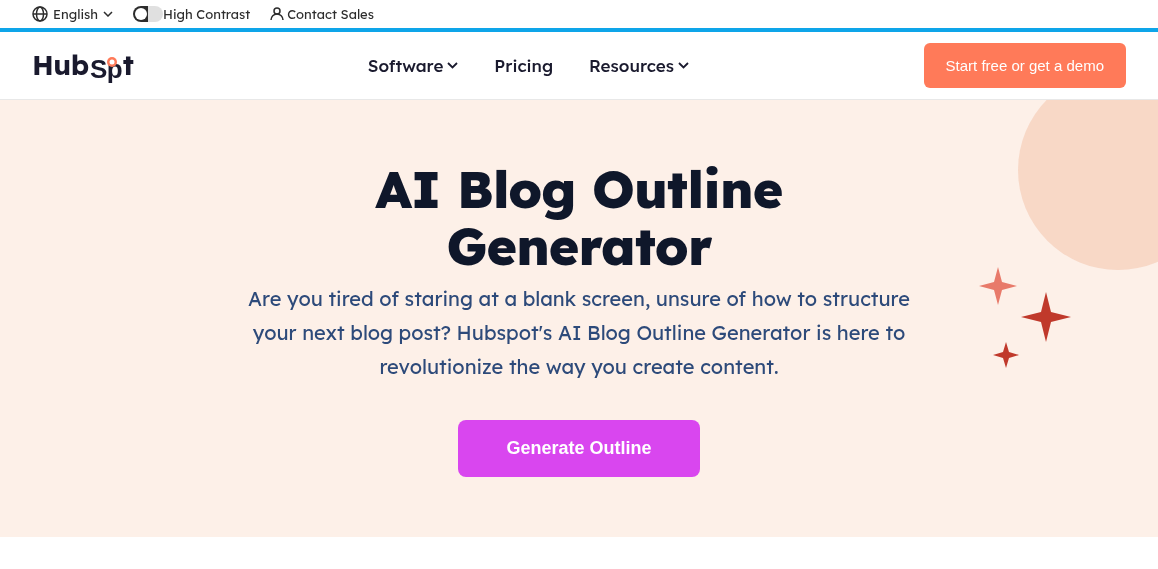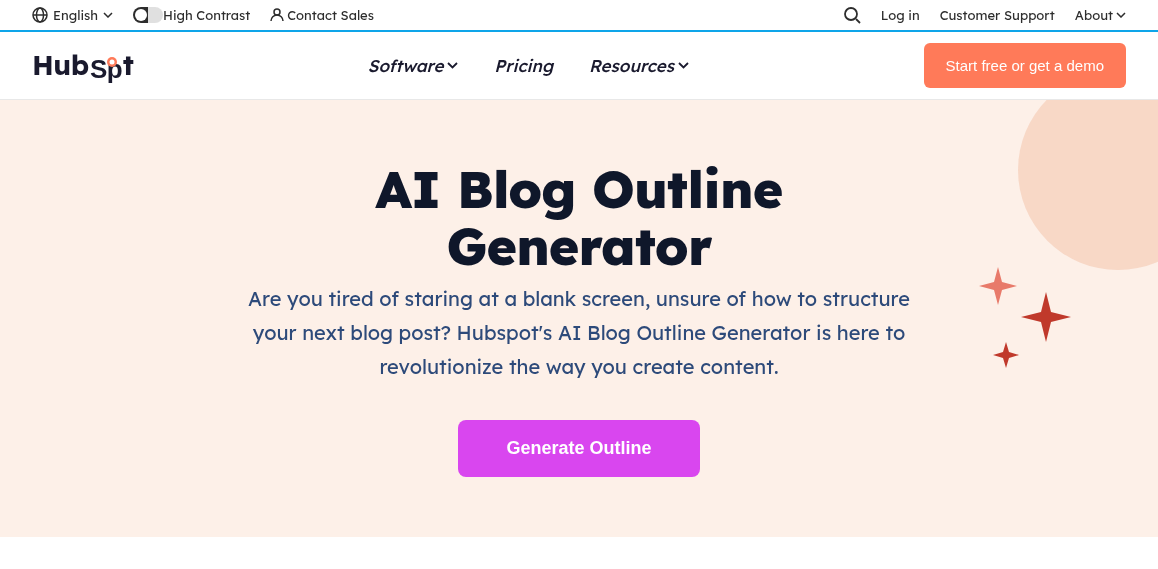--- a/index.html
+++ b/index.html
@@ -4,21 +4,21 @@
   <style>
     * { margin: 0; padding: 0; box-sizing: border-box; }
     body { font-family: 'Lexend', -apple-system, BlinkMacSystemFont, 'Segoe UI', sans-serif; background: #fff; width: 1158px; overflow-x: hidden; }
 
     
     .utility-bar {
       display: flex;
       align-items: center;
       justify-content: space-between;
       padding: 6px 32px;
-      border-bottom: 2px solid #0ea5e9;
+      border-bottom: 4px solid #0ea5e9;
       font-size: 13px;
       color: #2d2d2d;
       background: #fff;
     }
     .utility-left {
       display: flex;
       align-items: center;
       gap: 20px;
     }
     .utility-right {
@@ -87,21 +87,20 @@
     .logo-text {
       font-size: 28px;
       font-weight: 700;
       color: #1a1a2e;
       letter-spacing: -0.5px;
     }
     .nav-links {
       display: flex;
       align-items: center;
       gap: 36px;
-      font-style: italic;
     }
     .nav-item {
       display: flex;
       align-items: center;
       gap: 4px;
       font-size: 17px;
       font-weight: 500;
       color: #1a1a2e;
       cursor: pointer;
     }
@@ -204,40 +203,20 @@
       <span>High Contrast</span>
     </div>
     <div class="contact-sales">
       <svg width="14" height="14" viewBox="0 0 14 14" fill="none">
         <circle cx="7" cy="4" r="3" stroke="#2d2d2d" stroke-width="1.5"></circle>
         <path d="M1 13c0-3.314 2.686-6 6-6s6 2.686 6 6" stroke="#2d2d2d" stroke-width="1.5" fill="none"></path>
       </svg>
       <span>Contact Sales</span>
     </div>
   </div>
-  <div class="utility-right">
-    <div class="search-icon-btn">
-      <svg width="18" height="18" viewBox="0 0 18 18" fill="none">
-        <circle cx="8" cy="8" r="6" stroke="#2d2d2d" stroke-width="1.8"></circle>
-        <line x1="13" y1="13" x2="17" y2="17" stroke="#2d2d2d" stroke-width="1.8"></line>
-      </svg>
-    </div>
-    <a class="utility-link">
-      <span>Log in</span>
-    </a>
-    <a class="utility-link">
-      <span>Customer Support</span>
-    </a>
-    <a class="utility-link about-link">
-      <span>About</span>
-      <svg width="10" height="6" viewBox="0 0 10 6">
-          <path d="M1 1l4 4 4-4" stroke="#2d2d2d" stroke-width="1.5" fill="none"></path>
-        </svg>
-    </a>
-  </div>
 </div>
 
 <nav class="main-nav">
   <div class="nav-logo">
     <span class="logo-text">
       Hub<svg style="display:inline-block; vertical-align:middle; margin: 0 1px" width="32" height="32" viewBox="0 0 32 32">
         <text x="0" y="26" font-size="26" font-weight="800" fill="#1a1a2e" font-family="sans-serif">Sp</text>
         <circle cx="22" cy="10" r="5" fill="#ff7a59"></circle>
         <circle cx="22" cy="10" r="2.5" fill="#fff"></circle>
       </svg>t

